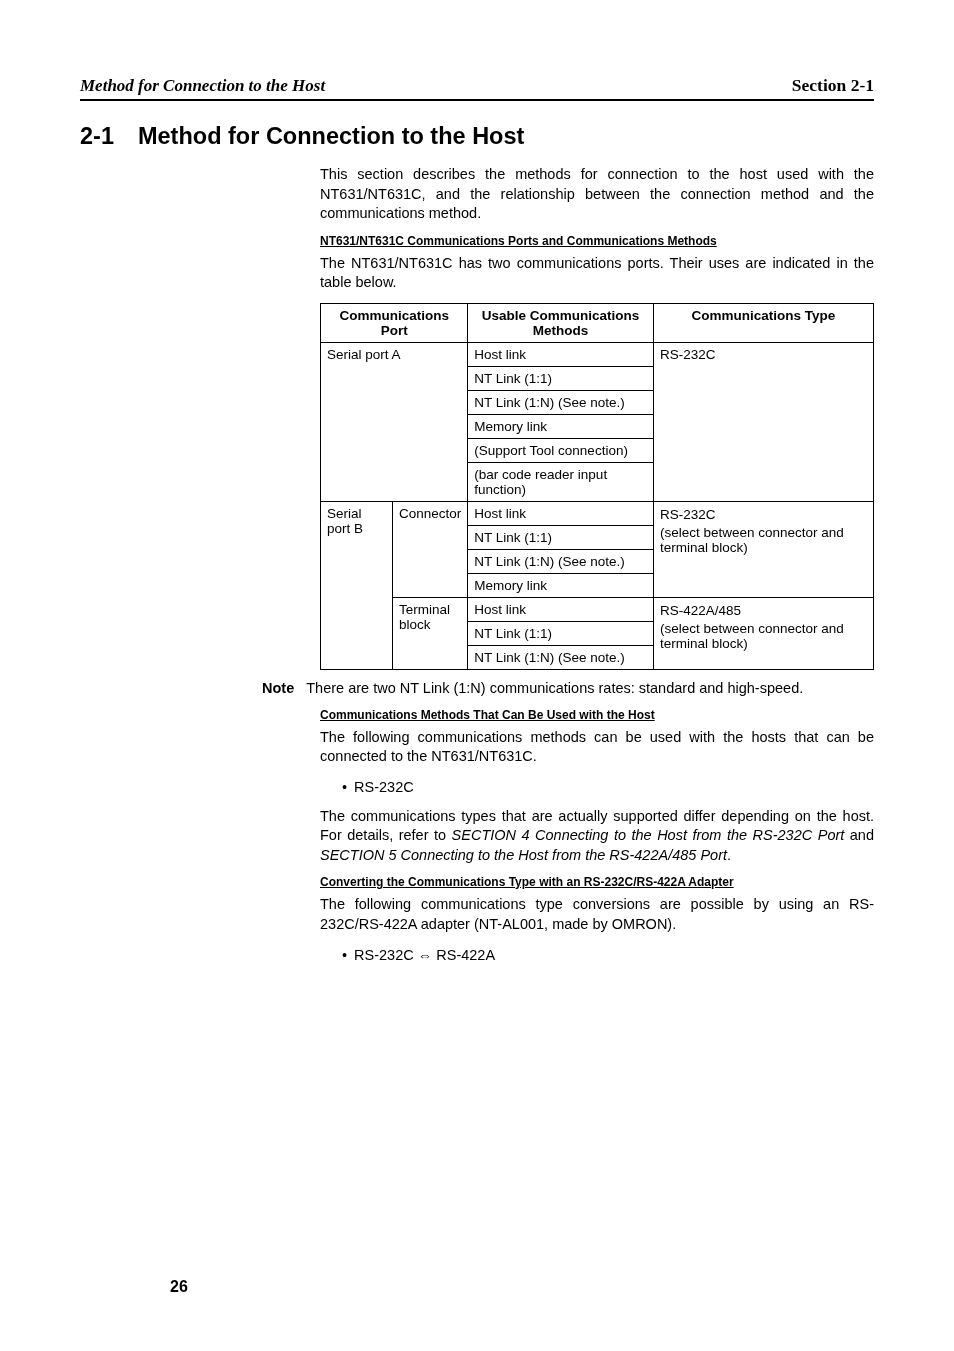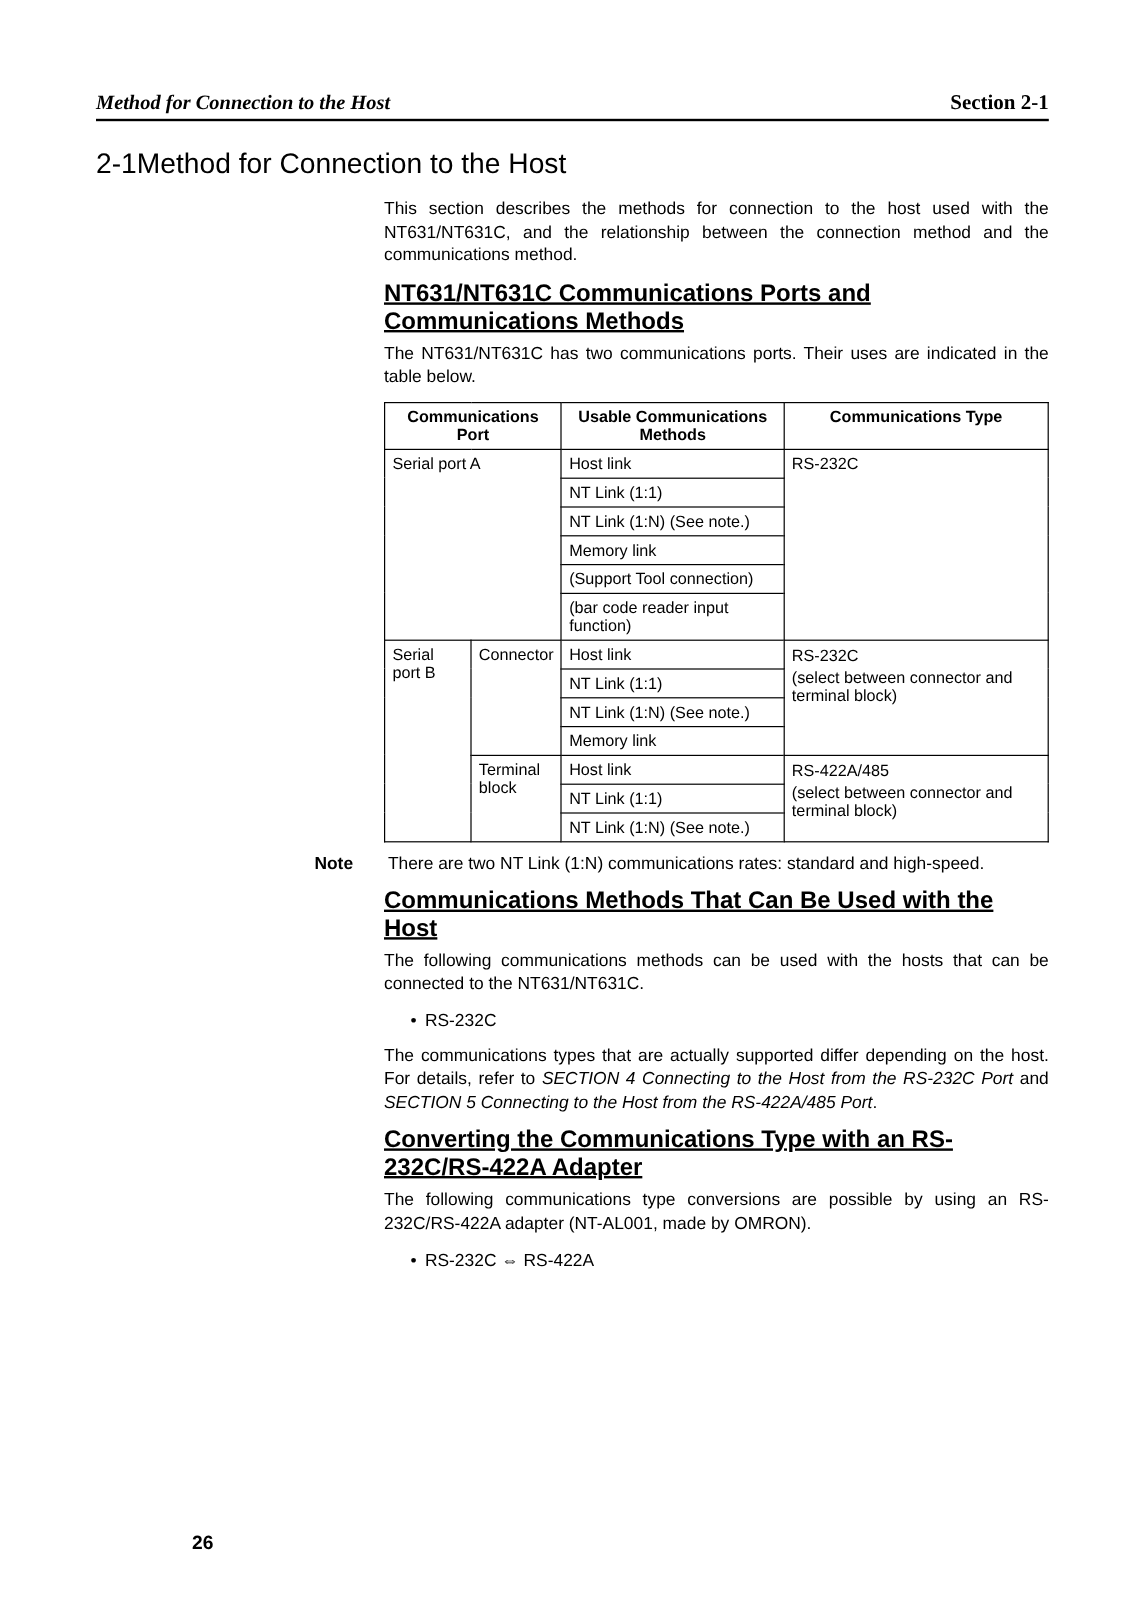--- a/index.html
+++ b/index.html
@@ -29,38 +29,39 @@
       font-style: italic;
       font-size: 17px;
     }
     .header-right {
       font-family: Liberation Serif, serif;
       font-weight: bold;
       font-size: 17.5px;
     }
     .section-heading {
       font-size: 23.5px;
-      font-weight: normal;
+      font-weight: bold;
       margin-bottom: 15px;
       display: flex;
+      gap: 24px;
     }
     .section-num {
       white-space: nowrap;
     }
     .content-indent {
       margin-left: 240px;
     }
     .para {
       font-size: 14.5px;
       line-height: 1.35;
       text-align: justify;
       margin-bottom: 10px;
     }
     .subhead {
-      font-size: 20px;
+      font-size: 12px;
       font-weight: bold;
       text-decoration: underline;
       margin-top: 8px;
       margin-bottom: 6px;
     }
     table.comm-table {
       border-collapse: collapse;
       width: 100%;
       margin-top: 6px;
       margin-bottom: 10px;
@@ -76,21 +77,21 @@
     table.comm-table th {
       font-weight: bold;
       text-align: center;
     }
     .table-cell-line {
       display: block;
       padding: 1.5px 0;
     }
     .note-row {
       display: flex;
-      gap: 29px;
+      gap: 12px;
       margin-top: 10px;
       margin-bottom: 12px;
       font-size: 14.5px;
     }
     .note-label {
       font-weight: bold;
       margin-left: 182px;
       white-space: nowrap;
     }
     .note-text {
@@ -114,21 +115,21 @@
     }
     .italic {
       font-style: italic;
     }
     .arrow {
       font-family: Arial, sans-serif;
     }
     .page-num {
       position: absolute;
       bottom: 55px;
-      left: 80px;
+      left: 90px;
       font-size: 16px;
       font-weight: bold;
     }
     .page-container {
       position: relative;
       min-height: 1276px;
     }
   </style>
 </head>
 <body>

